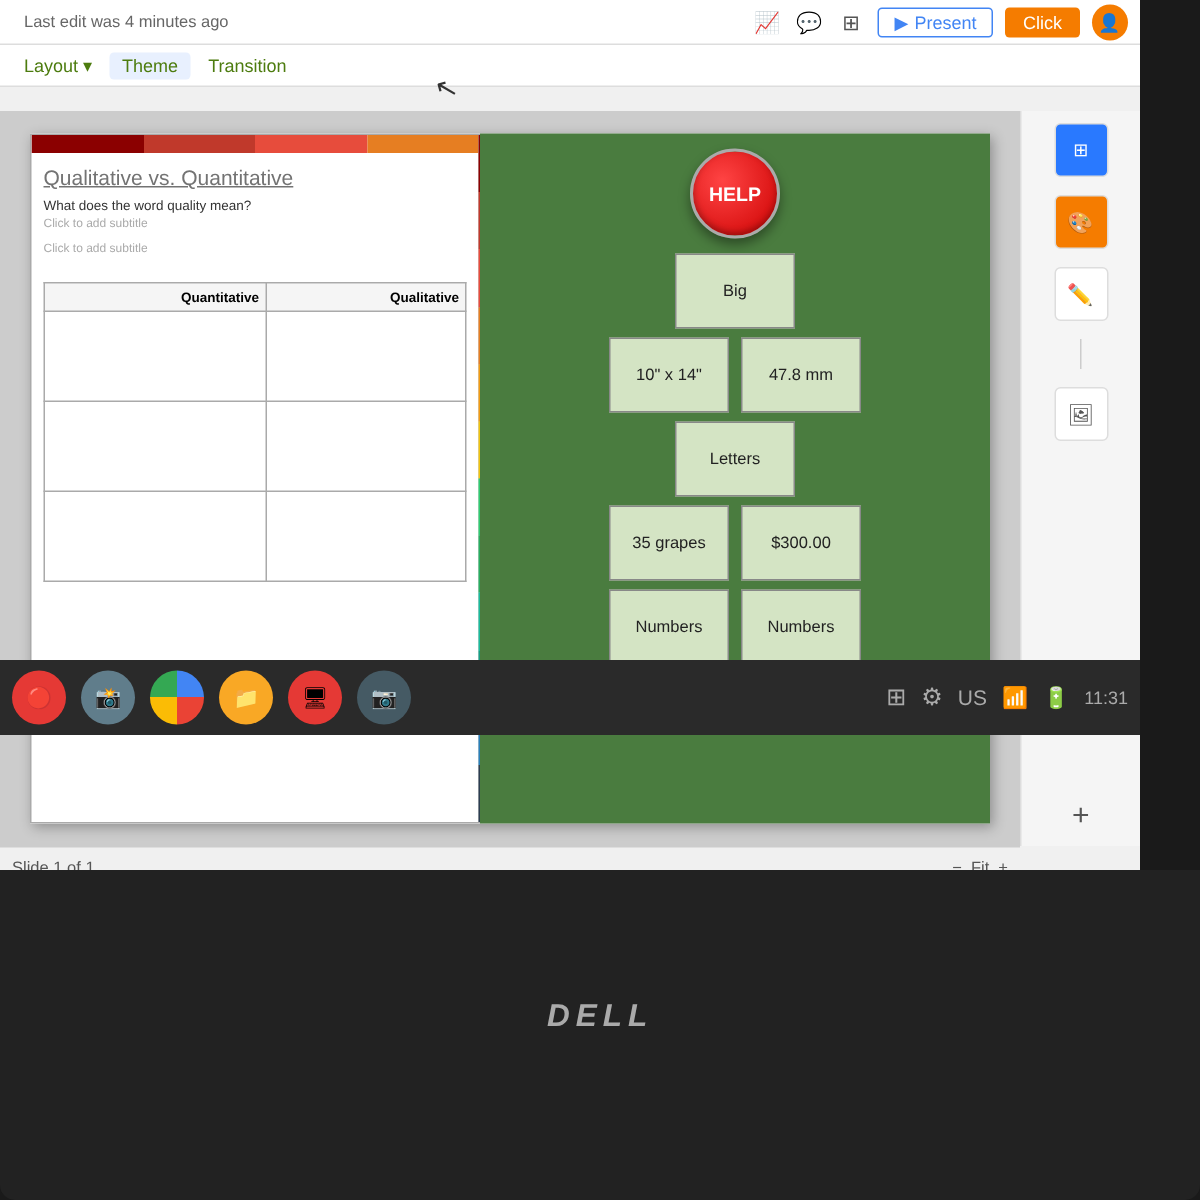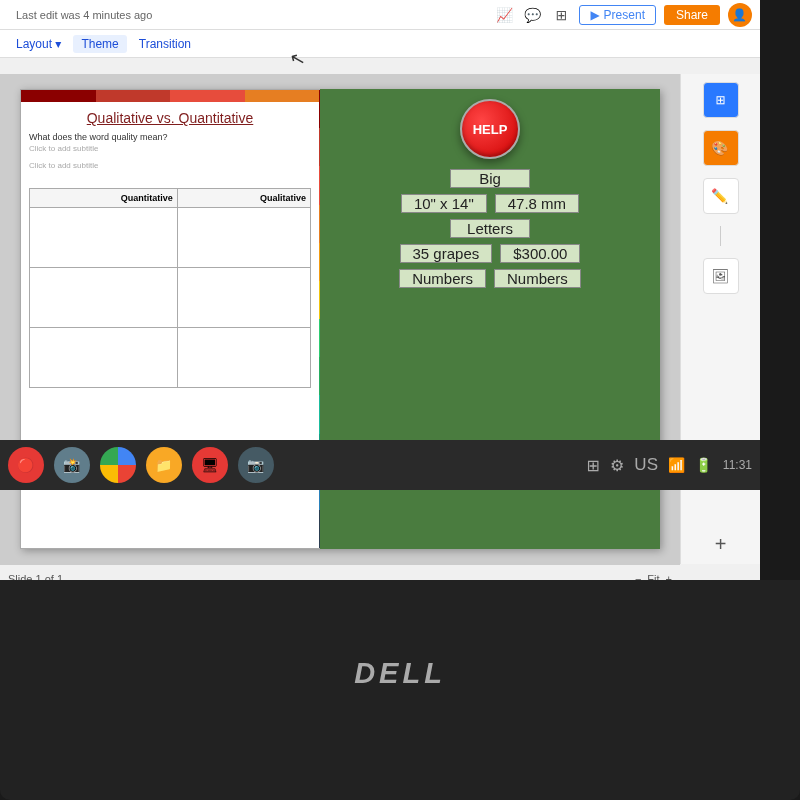--- a/index.html
+++ b/index.html
@@ -88,21 +88,21 @@
       background: #fff;
       display: flex;
       align-items: center;
       border-bottom: 1px solid #ddd;
       padding: 0 8px;
       gap: 4px;
     }
 
     .menu-item {
       font-size: 12px;
-      color: #1d4ed8;
+      color: #4d7c0f;
       padding: 2px 8px;
       cursor: pointer;
       border-radius: 3px;
     }
     .menu-item.active { background: #e8f0fe; }
 
     .last-edit {
       font-size: 11px;
       color: #666;
       margin-left: 8px;
@@ -187,42 +187,42 @@
       box-shadow: 0 4px 8px rgba(0,0,0,0.4), inset 0 -2px 4px rgba(0,0,0,0.3);
       cursor: pointer;
       margin-bottom: 4px;
       border: 2px solid #aaa;
     }
 
     
     .word-box {
       background: #d4e4c4;
       border: 1px solid #888;
-      padding: 0 12px;
-      font-size: 15px;
+      padding: 18px 12px;
+      font-size: 11px;
       color: #222;
       text-align: center;
       min-width: 80px;
       cursor: pointer;
     }
 
     .words-row {
       display: flex;
       gap: 8px;
       width: 100%;
       justify-content: center;
     }
 
     
     .slide-title {
       font-size: 14px;
       text-decoration: underline;
-      text-align: center;
+      text-align: left;
       margin-bottom: 6px;
-      color: #7f1d1d;
+      color: #737373;
     }
 
     .slide-question {
       font-size: 9px;
       color: #333;
       margin-bottom: 2px;
     }
 
     .slide-subtitle-placeholder {
       font-size: 8px;
@@ -332,21 +332,21 @@
       background: #222;
       border-radius: 0 0 10px 10px;
     }
 
     .dell-logo {
       position: absolute;
       bottom: 110px;
       left: 50%;
       transform: translateX(-50%);
       color: #aaa;
-      font-size: 29px;
+      font-size: 21px;
       font-weight: bold;
       letter-spacing: 4px;
       font-style: italic;
     }
 
     .laptop-hinge {
       position: absolute;
       bottom: 190px;
       left: 0;
       width: 800px;
@@ -422,21 +422,21 @@
   <div class="toolbar">
     <span class="last-edit">Last edit was 4 minutes ago</span>
     <div class="toolbar-right">
       <div class="toolbar-icon">📈</div>
       <div class="toolbar-icon">💬</div>
       <div class="toolbar-icon">⊞</div>
       <button class="btn-present">
         <span>▶</span>
         <span>Present</span>
       </button>
-      <button class="btn-share">Share</button>
+      <button class="btn-share">Click</button>
       <div class="toolbar-icon" style="width:24px;height:24px;border-radius:50%;background:#f57c00;color:white;font-size:12px;">👤</div>
     </div>
   </div>
 
   <div class="menu-bar">
     <div class="menu-item">Layout ▾</div>
     <div class="menu-item active">Theme</div>
     <div class="menu-item">Transition</div>
   </div>
 
@@ -587,21 +587,21 @@
     <div class="taskbar-app" style="background:#607d8b;font-size:14px;">📸</div>
     <div class="taskbar-app chrome" style="background:conic-gradient(#4285f4 0deg 90deg, #ea4335 90deg 180deg, #fbbc05 180deg 270deg, #34a853 270deg 360deg);">
     </div>
     <div class="taskbar-app" style="background:#f9a825;font-size:14px;">📁</div>
     <div class="taskbar-app red" style="font-size:14px;">🖥</div>
     <div class="taskbar-app" style="background:#455a64;font-size:14px;">📷</div>
 
     <div style="margin-left:auto;display:flex;align-items:center;gap:10px;">
       <span style="color:#aaa;font-size:16px;">⊞</span>
       <span style="color:#aaa;font-size:16px;">⚙</span>
-      <span style="color:#aaa;font-size:17px;">US</span>
+      <span style="color:#aaa;font-size:14px;">US</span>
       <span style="color:#aaa;font-size:14px;">📶</span>
       <span style="color:#aaa;font-size:14px;">🔋</span>
       <span style="color:#aaa;font-size:12px;">11:31</span>
     </div>
   </div>
 
 </div>
 
 <div class="laptop-hinge"></div>
 <div class="laptop-body">

